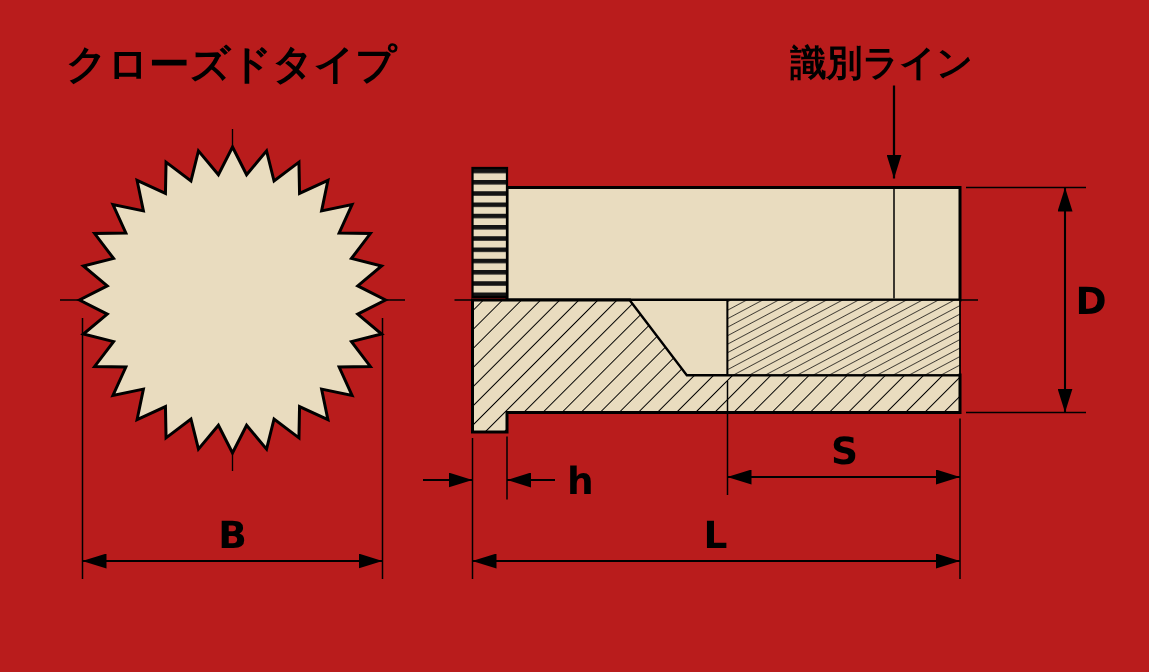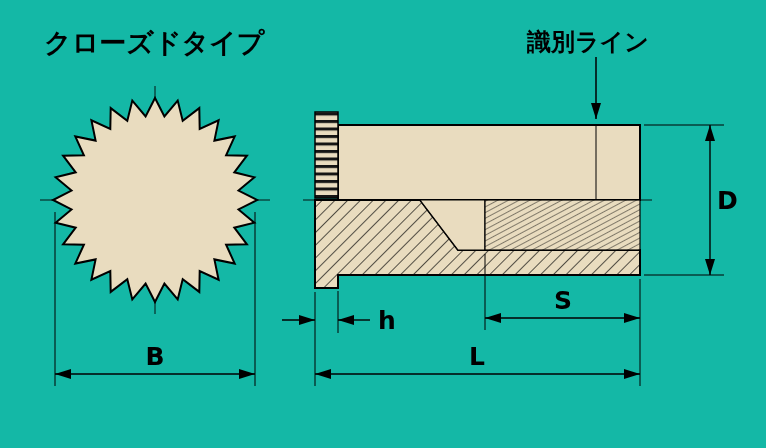--- a/index.html
+++ b/index.html
@@ -1,19 +1,19 @@
 <!DOCTYPE html>
 <html><head>
 <meta charset="utf-8">
 <style>
   html, body { margin: 0; padding: 0; background: #ffffff; }
   .page {
     position: relative;
     width: 766px; height: 448px;
-    background: #14b8a6;
+    background: #b91c1c;
     overflow: hidden;
     font-family: "DejaVu Sans", "Liberation Sans", sans-serif;
   }
   svg text {
     font-family: "DejaVu Sans", "Liberation Sans", sans-serif;
     fill: #000;
   }
   .t-title   { font-size: 27px; font-weight: 700; }
   .t-callout { font-size: 24px; font-weight: 700; }
   .t-dim     { font-size: 25px; font-weight: 700; }

